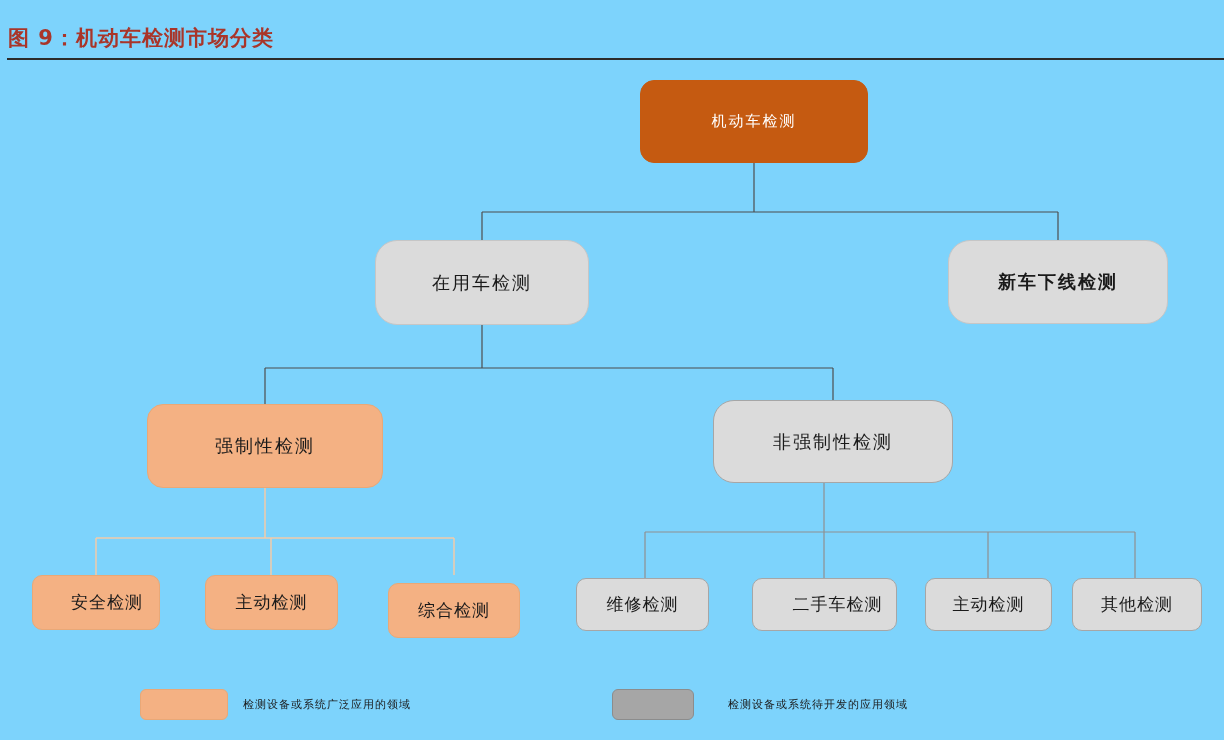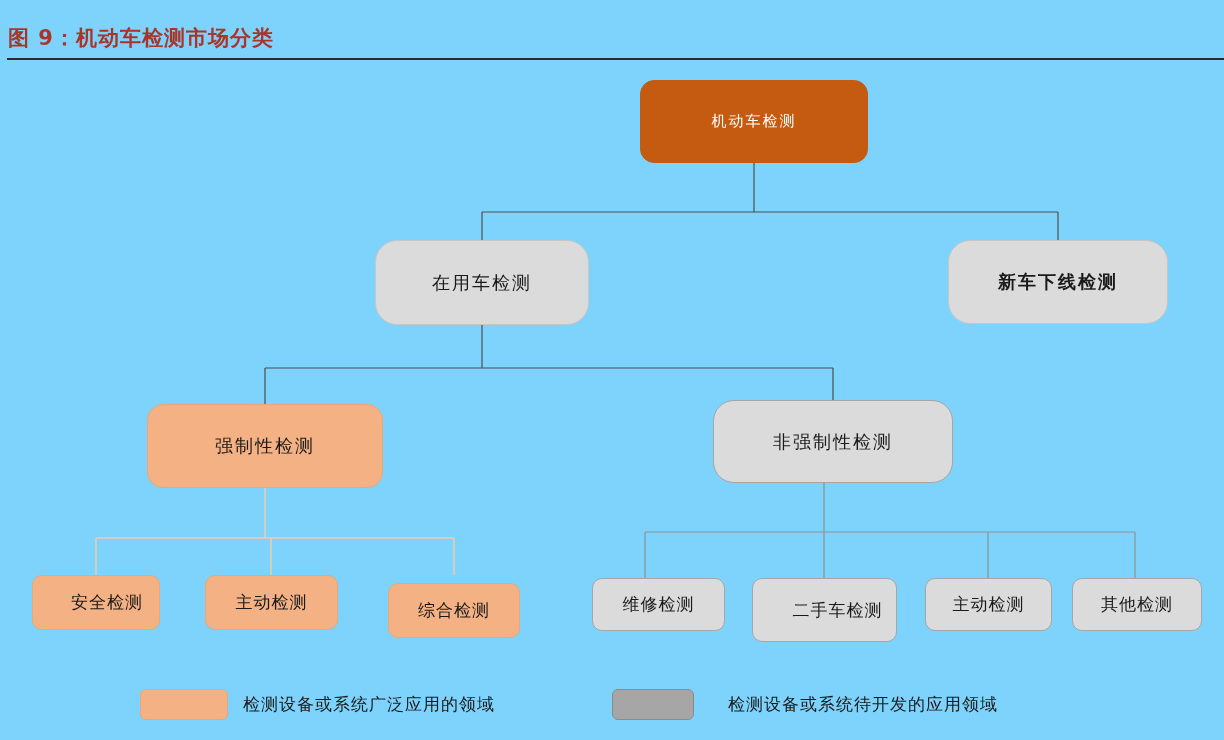--- a/index.html
+++ b/index.html
@@ -77,21 +77,21 @@
     background:var(--orange-fill);
     border:1px solid var(--orange-border);
   }
   .legend-swatch.gray{
     left:612px;width:82px;
     background:var(--legend-gray);
     border:1px solid #8C8C8C;
   }
   .legend-label{
     position:absolute;top:689px;height:31px;line-height:31px;
-    font-size:17px;letter-spacing:1px;color:var(--text-dark);
+    font-size:11px;letter-spacing:1px;color:var(--text-dark);
     white-space:nowrap;
     font-family:Liberation Serif, serif;
   }
   .legend-label.first{left:243px;}
   .legend-label.second{left:728px;}
 </style>
 </head>
 <body>
 
 <div id="canvas">
@@ -138,22 +138,22 @@
   <div class="node gray-light" style="left:375px;top:240px;width:214px;height:85px;">在用车检测</div>
   <div class="node gray-light" style="left:948px;top:240px;width:220px;height:84px;font-weight:bold;">新车下线检测</div>
 
   <div class="node orange" style="left:147px;top:404px;width:236px;height:84px;">强制性检测</div>
   <div class="node gray" style="left:713px;top:400px;width:240px;height:83px;">非强制性检测</div>
 
   <div class="node orange leaf" style="left:32px;top:575px;width:128px;height:55px;padding-left:22px;">安全检测</div>
   <div class="node orange leaf" style="left:205px;top:575px;width:133px;height:55px;">主动检测</div>
   <div class="node orange leaf" style="left:388px;top:575px;width:132px;height:55px;margin-top:8px;">综合检测</div>
 
-  <div class="node gray leaf" style="left:592px;top:578px;width:133px;height:53px;">维修检测</div>
-  <div class="node gray leaf" style="left:752px;top:578px;width:145px;height:64px;padding-left:26px;">二手车检测</div>
+  <div class="node gray leaf" style="left:576px;top:578px;width:133px;height:53px;">维修检测</div>
+  <div class="node gray leaf" style="left:752px;top:578px;width:145px;height:53px;padding-left:26px;">二手车检测</div>
   <div class="node gray leaf" style="left:925px;top:578px;width:127px;height:53px;">主动检测</div>
   <div class="node gray leaf" style="left:1072px;top:578px;width:130px;height:53px;">其他检测</div>
 
   <div class="legend-swatch orange"></div>
   <div class="legend-label first">检测设备或系统广泛应用的领域</div>
   <div class="legend-swatch gray"></div>
   <div class="legend-label second">检测设备或系统待开发的应用领域</div>
 
 </div>
 

